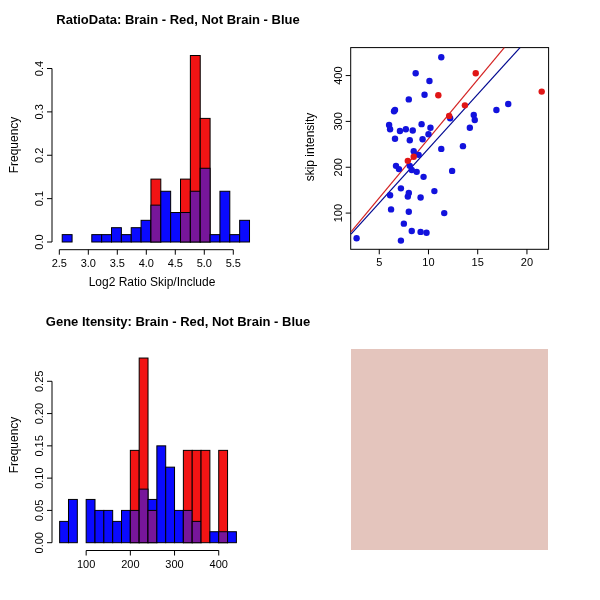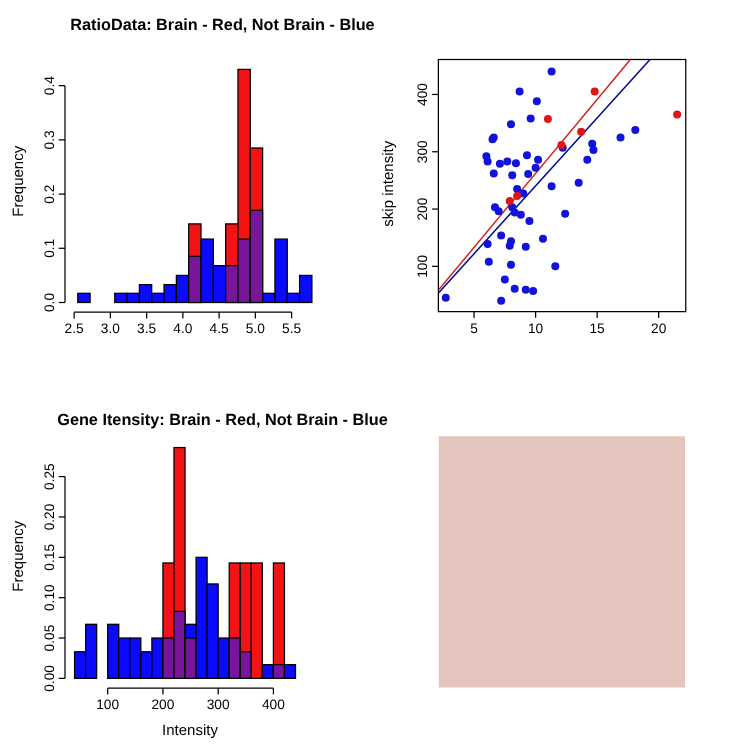--- a/index.html
+++ b/index.html
@@ -186,27 +186,27 @@
       <rect x="201.04651162790697" y="450.3696666666667" width="8.83720930232559" height="92.33033333333333" fill="#f21414" stroke="#000000" stroke-width="1"></rect>
       <rect x="209.88372093023256" y="531.7236666666668" width="8.83720930232559" height="10.976333333333287" fill="#0a0aff" stroke="#000000" stroke-width="1"></rect>
       <rect x="218.72093023255815" y="450.3696666666667" width="8.83720930232559" height="92.33033333333333" fill="#f21414" stroke="#000000" stroke-width="1"></rect>
       <rect x="218.72093023255815" y="531.7236666666668" width="8.83720930232559" height="10.976333333333287" fill="#77169a" stroke="#000000" stroke-width="1"></rect>
       <rect x="227.55813953488374" y="531.7236666666668" width="8.837209302325562" height="10.976333333333287" fill="#0a0aff" stroke="#000000" stroke-width="1"></rect>
     </svg>
 
   <div class="title" style="left:0;top:12px;width:300px;">RatioData: Brain - Red, Not Brain - Blue</div>
 
 
-  <div class="title" style="left:0;top:328px;width:300px;">Gene Itensity: Brain - Red, Not Brain - Blue</div>
-
+  <div class="title" style="left:0;top:314px;width:300px;">Gene Itensity: Brain - Red, Not Brain - Blue</div>
+
+  <div class="axlab" style="left:52px;top:275px;width:200px;">Log2 Ratio Skip/Include</div>
   <div class="ylab" style="left:-46px;top:138px;">Frequency</div>
 
   <div class="ylab" style="left:250px;top:140px;">skip intensity</div>
 
-  <div class="axlab" style="left:52px;top:577px;width:200px;">Intensity</div>
   <div class="ylab" style="left:-46px;top:438px;">Frequency</div>
 
   <div class="info-box" style="background: rgb(228, 197, 189);">
     
     
     
     
     
   </div>
 

